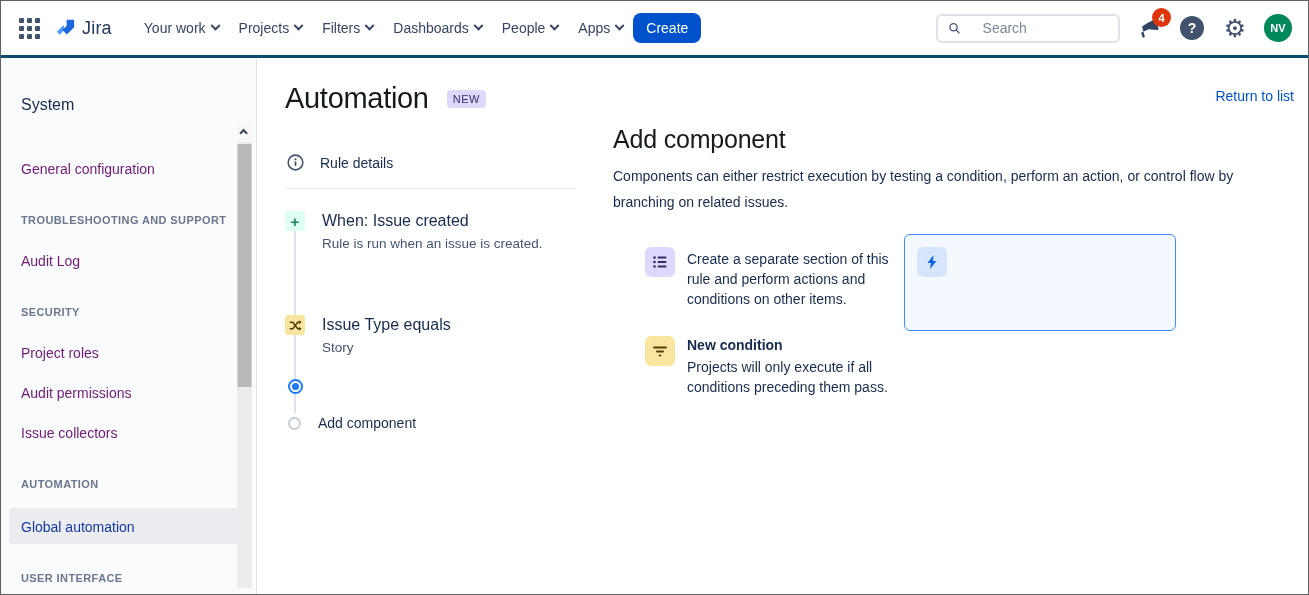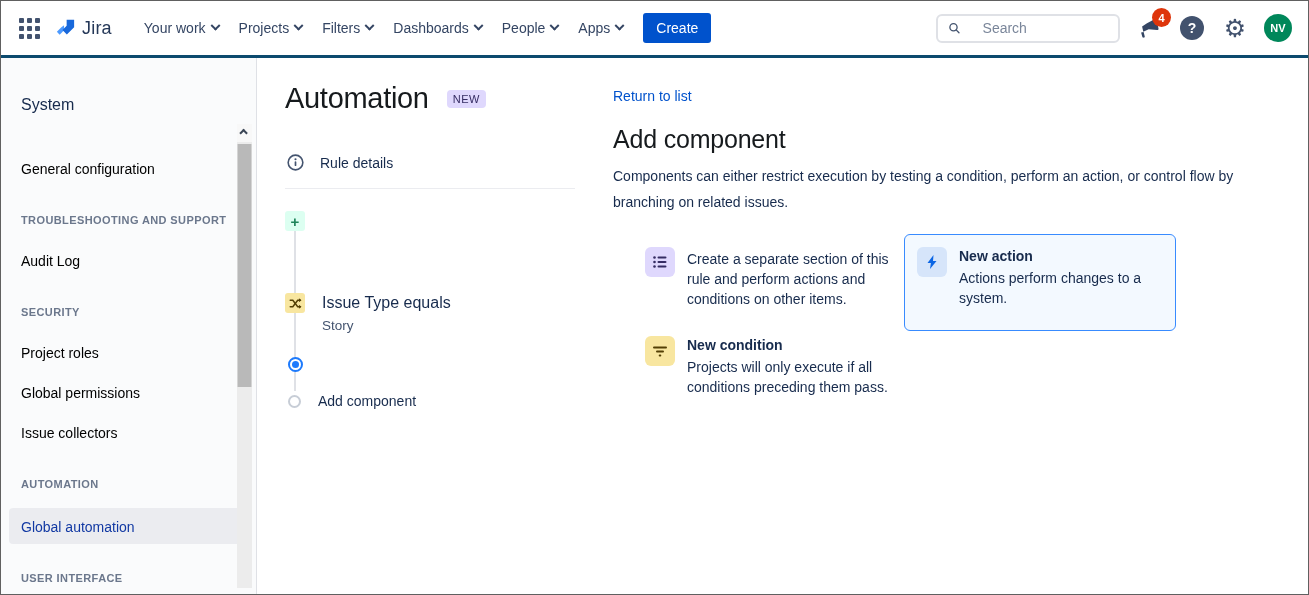--- a/index.html
+++ b/index.html
@@ -9,37 +9,37 @@
 
   
   .topbar { height:57px; flex:0 0 57px; display:flex; align-items:center; padding:0 16px 0 14px; border-bottom:3px solid #0c4a6e; background:#fff; }
   .appgrid { width:21px; height:21px; display:grid; grid-template-columns:repeat(3,5px); grid-template-rows:repeat(3,5px); gap:3px; cursor:pointer; margin:0 14px 0 4px; }
   .appgrid span { background:#42526E; border-radius:1px; }
   .logo { display:flex; align-items:center; gap:5px; margin-right:22px; }
   .logo-text { font-size:18px; font-weight:500; color:#253858; letter-spacing:.2px; }
   .nav { display:flex; align-items:center; }
   .nav-item { display:flex; align-items:center; gap:6px; padding:6px 10px; font-size:14px; color:#344563; cursor:pointer; border-radius:3px; }
   .chev { width:7px; height:7px; border-right:2px solid #344563; border-bottom:2px solid #344563; transform:rotate(45deg) translate(-2px,-2px); display:inline-block; }
-  .create-btn { margin-left:10px; background:#0052CC; color:#fff; font-size:14px; font-weight:500; border:none; border-radius:3px; padding:7px 13px; cursor:pointer; }
+  .create-btn { background:#0052CC; color:#fff; font-size:14px; font-weight:500; border:none; border-radius:8px; padding:7px 13px; cursor:pointer; }
   .top-right { margin-left:auto; display:flex; align-items:center; gap:15px; }
   .searchbox { display:flex; align-items:center; gap:22px; width:184px; height:29px; border:2px solid #DFE1E6; border-radius:6px; padding:0 10px; background:#fff; }
   .searchbox input { border:none; outline:none; width:100%; font-size:14px; color:#344563; font-family:"Liberation Sans",sans-serif; }
   .searchbox input::placeholder { color:#7A869A; }
   .icon-btn { position:relative; width:28px; height:28px; display:flex; align-items:center; justify-content:center; cursor:pointer; }
   .badge { position:absolute; top:-6px; right:-8px; min-width:19px; height:19px; border-radius:10px; background:#DE350B; color:#fff; font-size:11px; font-weight:700; display:flex; align-items:center; justify-content:center; padding:0 4px; }
   .help-circle { width:24px; height:24px; border-radius:50%; background:#42526E; color:#fff; font-size:14px; font-weight:700; display:flex; align-items:center; justify-content:center; }
   .gear-glyph { font-family:"DejaVu Sans",sans-serif; font-size:25px; color:#42526E; line-height:1; }
   .avatar { width:28px; height:28px; border-radius:50%; background:#00875A; color:#fff; font-size:11px; font-weight:700; display:flex; align-items:center; justify-content:center; cursor:pointer; }
 
   
   .content { flex:1; display:flex; min-height:0; }
   .sidebar { position:relative; width:256px; flex:0 0 256px; background:#FAFBFC; border-right:1px solid #DFE1E6; padding:38px 20px 0 20px; }
   .sb-title { font-size:16px; font-weight:500; color:#172B4D; margin-bottom:38px; }
   .sb-heading { font-size:11px; font-weight:700; letter-spacing:.4px; color:#6B778C; margin:28px 0 18px 0; }
-  .sb-item { font-size:14px; color:#000000; padding:9px 12px; margin:0 -12px 6px -12px; border-radius:4px; cursor:pointer; }
+  .sb-item { font-size:14px; color:#701a75; padding:9px 12px; margin:0 -12px 6px -12px; border-radius:4px; cursor:pointer; }
   .sb-item.selected { background:#EBECF0; color:#1239A3; padding-top:11px; }
   .sb-scroll { position:absolute; top:66px; right:4px; bottom:6px; width:15px; background:#ECECEC; }
   .sb-scroll-btn { height:18px; background:#F8F8F8; display:flex; align-items:center; justify-content:center; cursor:pointer; }
   .sb-up-chev { width:6px; height:6px; border-left:2px solid #3B4656; border-top:2px solid #3B4656; transform:rotate(45deg) translate(-1px,1px); }
   .sb-thumb { margin-top:2px; height:243px; background:#B9B9B9; border-left:1px solid #d5d5d5; border-right:1px solid #d5d5d5; cursor:pointer; }
 
   
   .main { flex:1; display:flex; padding:0 14px 0 28px; min-width:0; }
   .colA { width:328px; flex:0 0 328px; padding-top:24px; }
   .panel-head { display:flex; align-items:center; gap:18px; }
@@ -59,21 +59,21 @@
   .t-trigger { margin-bottom:62px; }
   .t-cond { margin-bottom:22px; }
   .radio-row { margin:0 0 21px 3px; z-index:1; position:relative; }
   .radio-sel { width:15px; height:15px; border-radius:50%; border:2px solid #1D7AFC; background:#fff; display:flex; align-items:center; justify-content:center; cursor:pointer; }
   .radio-sel i { width:7px; height:7px; border-radius:50%; background:#1D7AFC; }
   .add-row { display:flex; align-items:center; gap:17px; }
   .empty-dot { width:13px; height:13px; margin-left:3px; border-radius:50%; border:2px solid #C7CDD6; background:#fff; z-index:1; cursor:pointer; }
   .add-label { font-size:14px; color:#172B4D; cursor:pointer; }
 
   .colB { flex:1; padding-top:30px; min-width:0; }
-  .return-link { font-size:14px; color:#0052CC; }
+  .return-link { text-align:right; font-size:14px; color:#0052CC; }
   .return-link span { cursor:pointer; }
   .colB h1 { font-size:25px; font-weight:500; color:#161A1D; margin-top:21px; letter-spacing:-.2px; }
   .colB .desc { font-size:14px; line-height:26px; color:#172B4D; margin-top:9px; max-width:690px; }
   .options { margin:19px 0 0 19px; display:grid; grid-template-columns:272px 272px; column-gap:0; }
   .option { display:flex; gap:12px; padding:12px; border:1.5px solid transparent; border-radius:6px; cursor:pointer; align-items:flex-start; }
   .option.selected { background:#F3F9FF; border-color:#388BFF; }
   .opt-branch { grid-column:1; grid-row:1; }
   .opt-cond { grid-column:1; grid-row:2; margin-top:1px; }
   .opt-action { grid-column:2; grid-row:1 / span 2; height:97px; }
   .o-icon { width:30px; height:30px; border-radius:6px; flex:0 0 30px; display:flex; align-items:center; justify-content:center; }
@@ -165,21 +165,21 @@
     <aside class="sidebar">
       <div class="sb-title">System</div>
 
       <div class="sb-item">General configuration</div>
 
       <div class="sb-heading">TROUBLESHOOTING AND SUPPORT</div>
       <div class="sb-item">Audit Log</div>
 
       <div class="sb-heading">SECURITY</div>
       <div class="sb-item">Project roles</div>
-      <div class="sb-item">Global permissions</div>
+      <div class="sb-item">Audit permissions</div>
       <div class="sb-item" style="margin-top:6px">Issue collectors</div>
 
       <div class="sb-heading">AUTOMATION</div>
       <div class="sb-item selected">Global automation</div>
 
       <div class="sb-heading">USER INTERFACE</div>
 
       <div class="sb-scroll">
         <div class="sb-scroll-btn">
             <i class="sb-up-chev"></i>
@@ -204,20 +204,24 @@
           </svg>
           <span>Rule details</span>
         </div>
         <div class="colA-divider"></div>
 
         <div class="timeline">
           <div class="rail"></div>
 
           <div class="t-row t-trigger">
             <div class="t-icon green">+</div>
+            <div>
+              <div class="t-title">When: Issue created</div>
+              <div class="t-sub">Rule is run when an issue is created.</div>
+            </div>
           </div>
 
           <div class="t-row t-cond">
             <div class="t-icon yellow">
               <svg width="13" height="13" viewBox="0 0 16 16">
                 <path d="M1.5 4h3.2l6 8h3.3" fill="none" stroke="#533F04" stroke-width="1.8" stroke-linecap="round"></path>
                 <path d="M1.5 12h3.2l6-8h3.3" fill="none" stroke="#533F04" stroke-width="1.8" stroke-linecap="round"></path>
                 <path d="M12.2 1.6L15.3 4l-3.1 2.4z" fill="#533F04"></path>
                 <path d="M12.2 9.6L15.3 12l-3.1 2.4z" fill="#533F04"></path>
               </svg>
@@ -277,23 +281,19 @@
               <div class="o-desc">Projects will only execute if all conditions preceding them pass.</div>
             </div>
           </div>
 
           <div class="option opt-action selected">
             <div class="o-icon blue">
               <svg width="16" height="16" viewBox="0 0 16 16">
                 <path d="M9.5 1L3.5 9h3.4L6 15l6.5-8H9z" fill="#0C66E4"></path>
               </svg>
             </div>
-            <div>
-              <div class="o-title">New action</div>
-              <div class="o-desc">Actions perform changes to a system.</div>
-            </div>
           </div>
 
         </div>
       </section>
     </main>
   </div>
 </div>
 
 </body></html>

